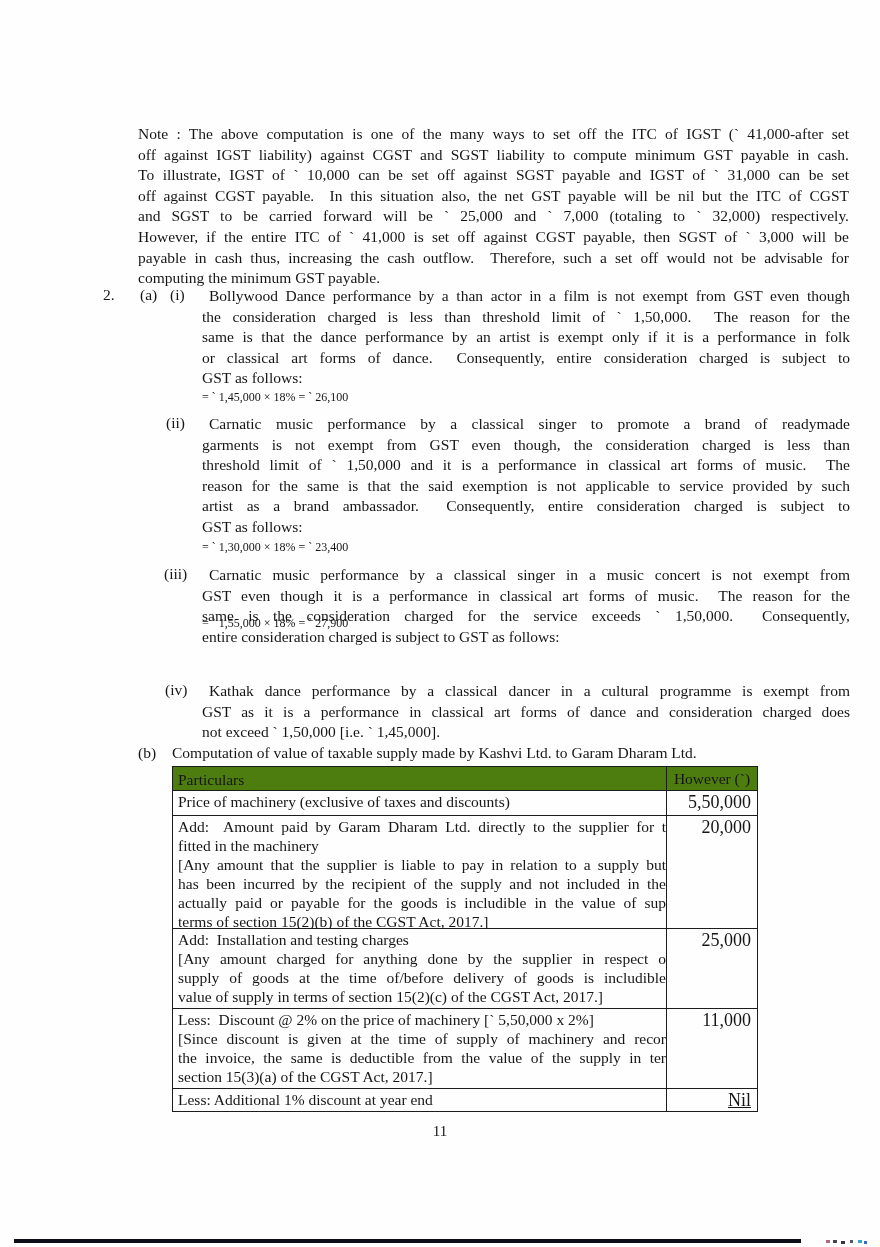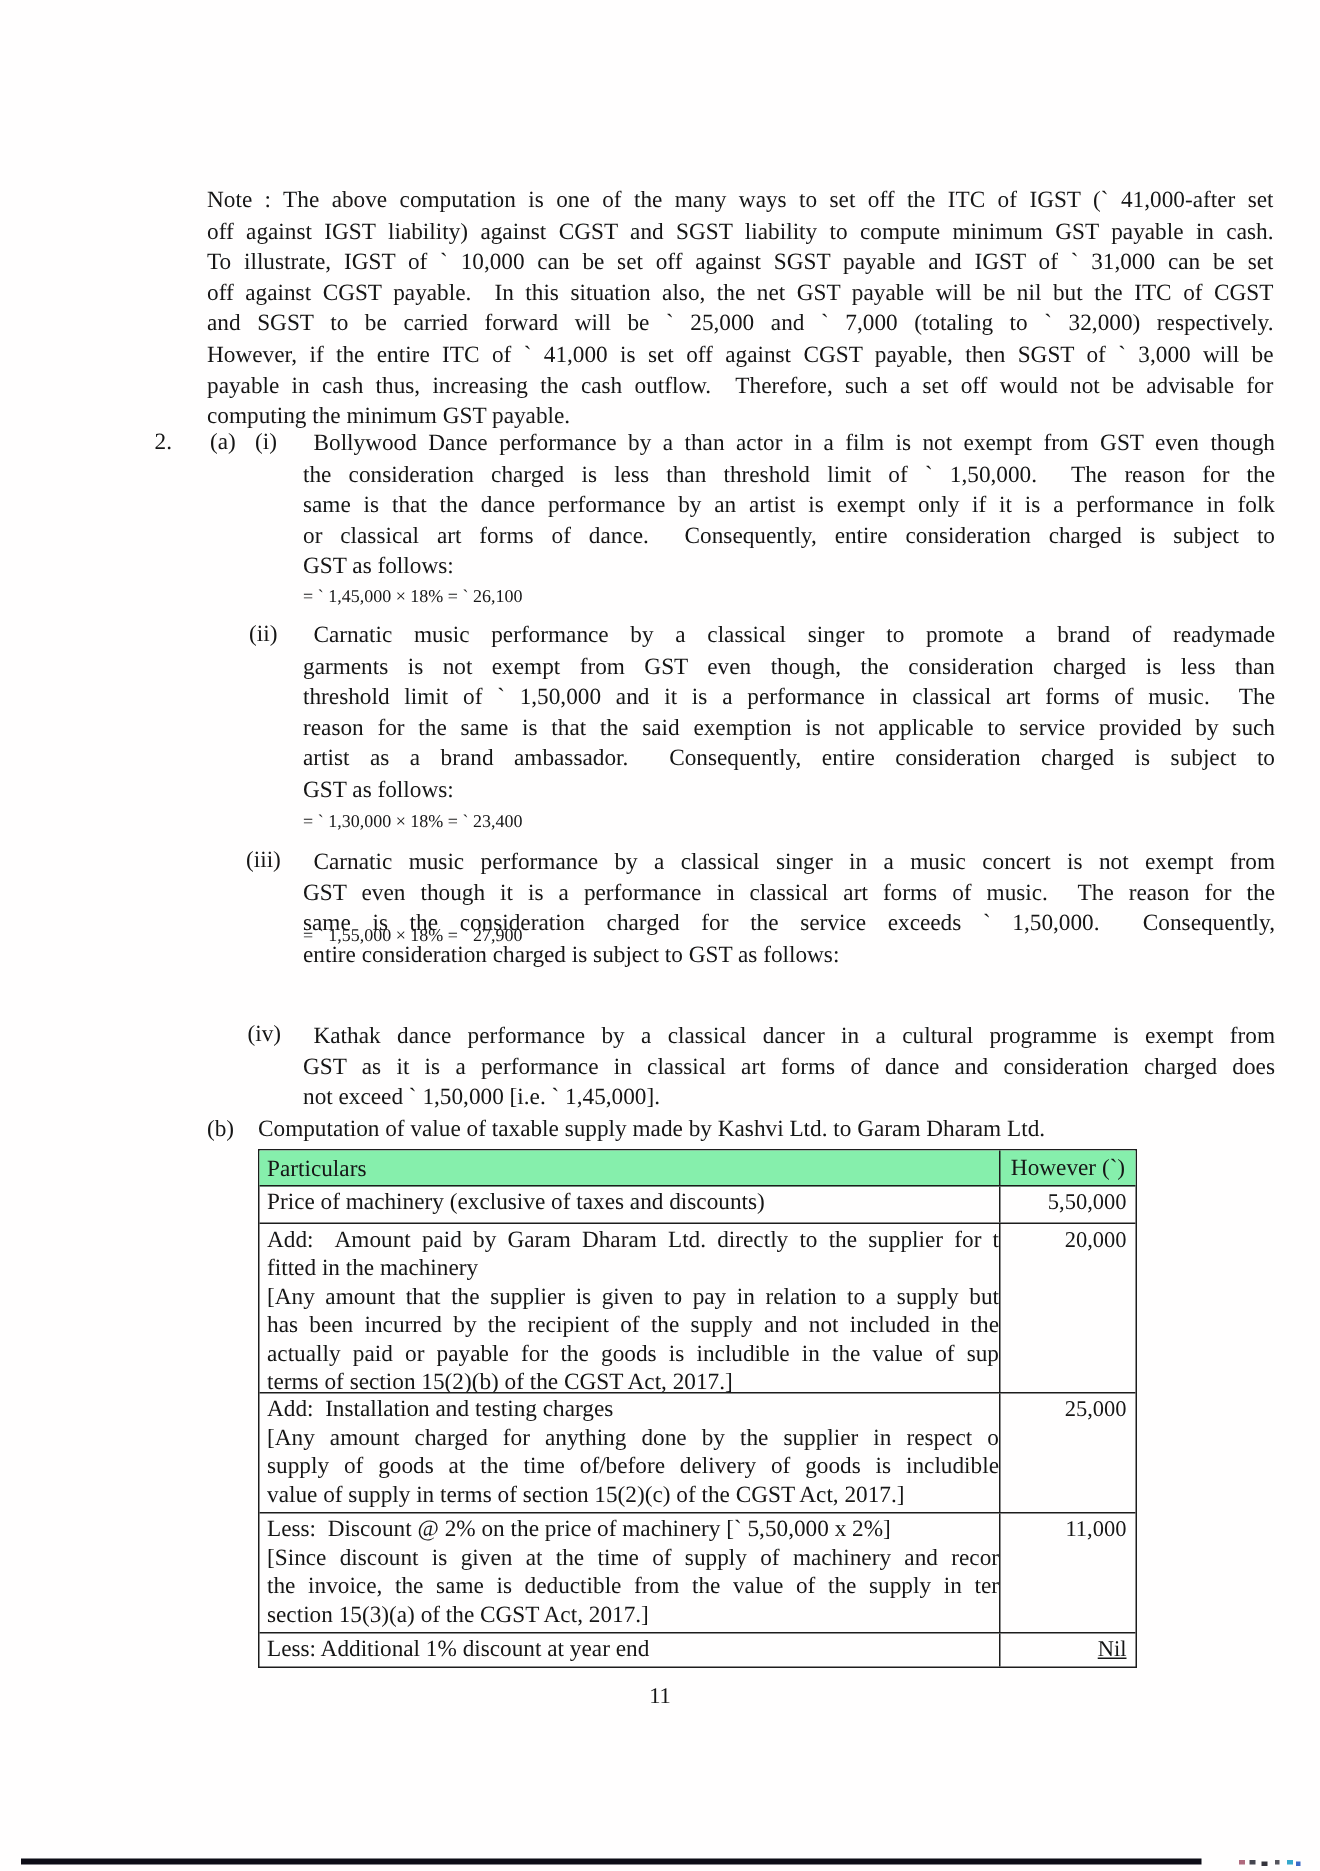--- a/index.html
+++ b/index.html
@@ -15,25 +15,25 @@
   .ilabel{position:absolute;font-size:15.5px;white-space:nowrap;}
   .formula{left:202px;font-size:12px;white-space:nowrap;}
   .blabel{left:138px;top:744px;font-size:15.5px;}
   .btitle{left:172px;top:744px;font-size:15.5px;white-space:nowrap;}
   .gtable{left:172px;top:766px;width:586px;border:1px solid #1c1c1c;box-sizing:border-box;}
   .trow{display:flex;border-bottom:1px solid #1c1c1c;box-sizing:border-box;}
   .trow:last-child{border-bottom:none;}
   .c1{width:494px;box-sizing:border-box;border-right:1px solid #1c1c1c;
       padding:1px 0 0 5px;overflow:hidden;}
   .c2{flex:1;box-sizing:border-box;overflow:hidden;}
-  .hrow{background:#86efac;}
+  .hrow{background:#4d7c0f;}
   .hcell1{font-size:15.5px;line-height:23px;padding-left:5px;}
   .hcell2{font-size:15.5px;line-height:23px;text-align:center;}
   .cline{font-size:15.5px;line-height:19px;white-space:nowrap;overflow:hidden;}
-  .amt{font-size:15px;line-height:19px;text-align:right;padding:2px 6px 0 0;white-space:nowrap;}
+  .amt{font-size:18px;line-height:19px;text-align:right;padding:2px 6px 0 0;white-space:nowrap;}
   .u{text-decoration:underline;}
   .pagenum{left:0;right:0;top:1123px;text-align:center;font-size:15px;}
   .botbar{left:14px;top:1239px;width:787px;height:4px;background:#0d0d17;}
   .mark{position:absolute;height:3px;}
 </style>
 </head>
 <body>
 
 <div class="page">
 
@@ -101,21 +101,21 @@
           <div class="cline">Price of machinery (exclusive of taxes and discounts)</div>
         </div>
       <div class="c2">
           <div class="amt">5,50,000</div>
         </div>
     </div>
     <div class="trow" style="height:113px">
       <div class="c1">
         <div class="cline just">Add:&nbsp; Amount paid by Garam Dharam Ltd. directly to the supplier for t</div>
         <div class="cline">fitted in the machinery</div>
-        <div class="cline just">[Any amount that the supplier is given to pay in relation to a supply but</div>
+        <div class="cline just">[Any amount that the supplier is liable to pay in relation to a supply but</div>
         <div class="cline just">has been incurred by the recipient of the supply and not included in the</div>
         <div class="cline just">actually paid or payable for the goods is includible in the value of sup</div>
         <div class="cline">terms of section 15(2)(b) of the CGST Act, 2017.]</div>
       </div>
       <div class="c2">
           <div class="amt">20,000</div>
         </div>
     </div>
     <div class="trow" style="height:80px">
       <div class="c1">

